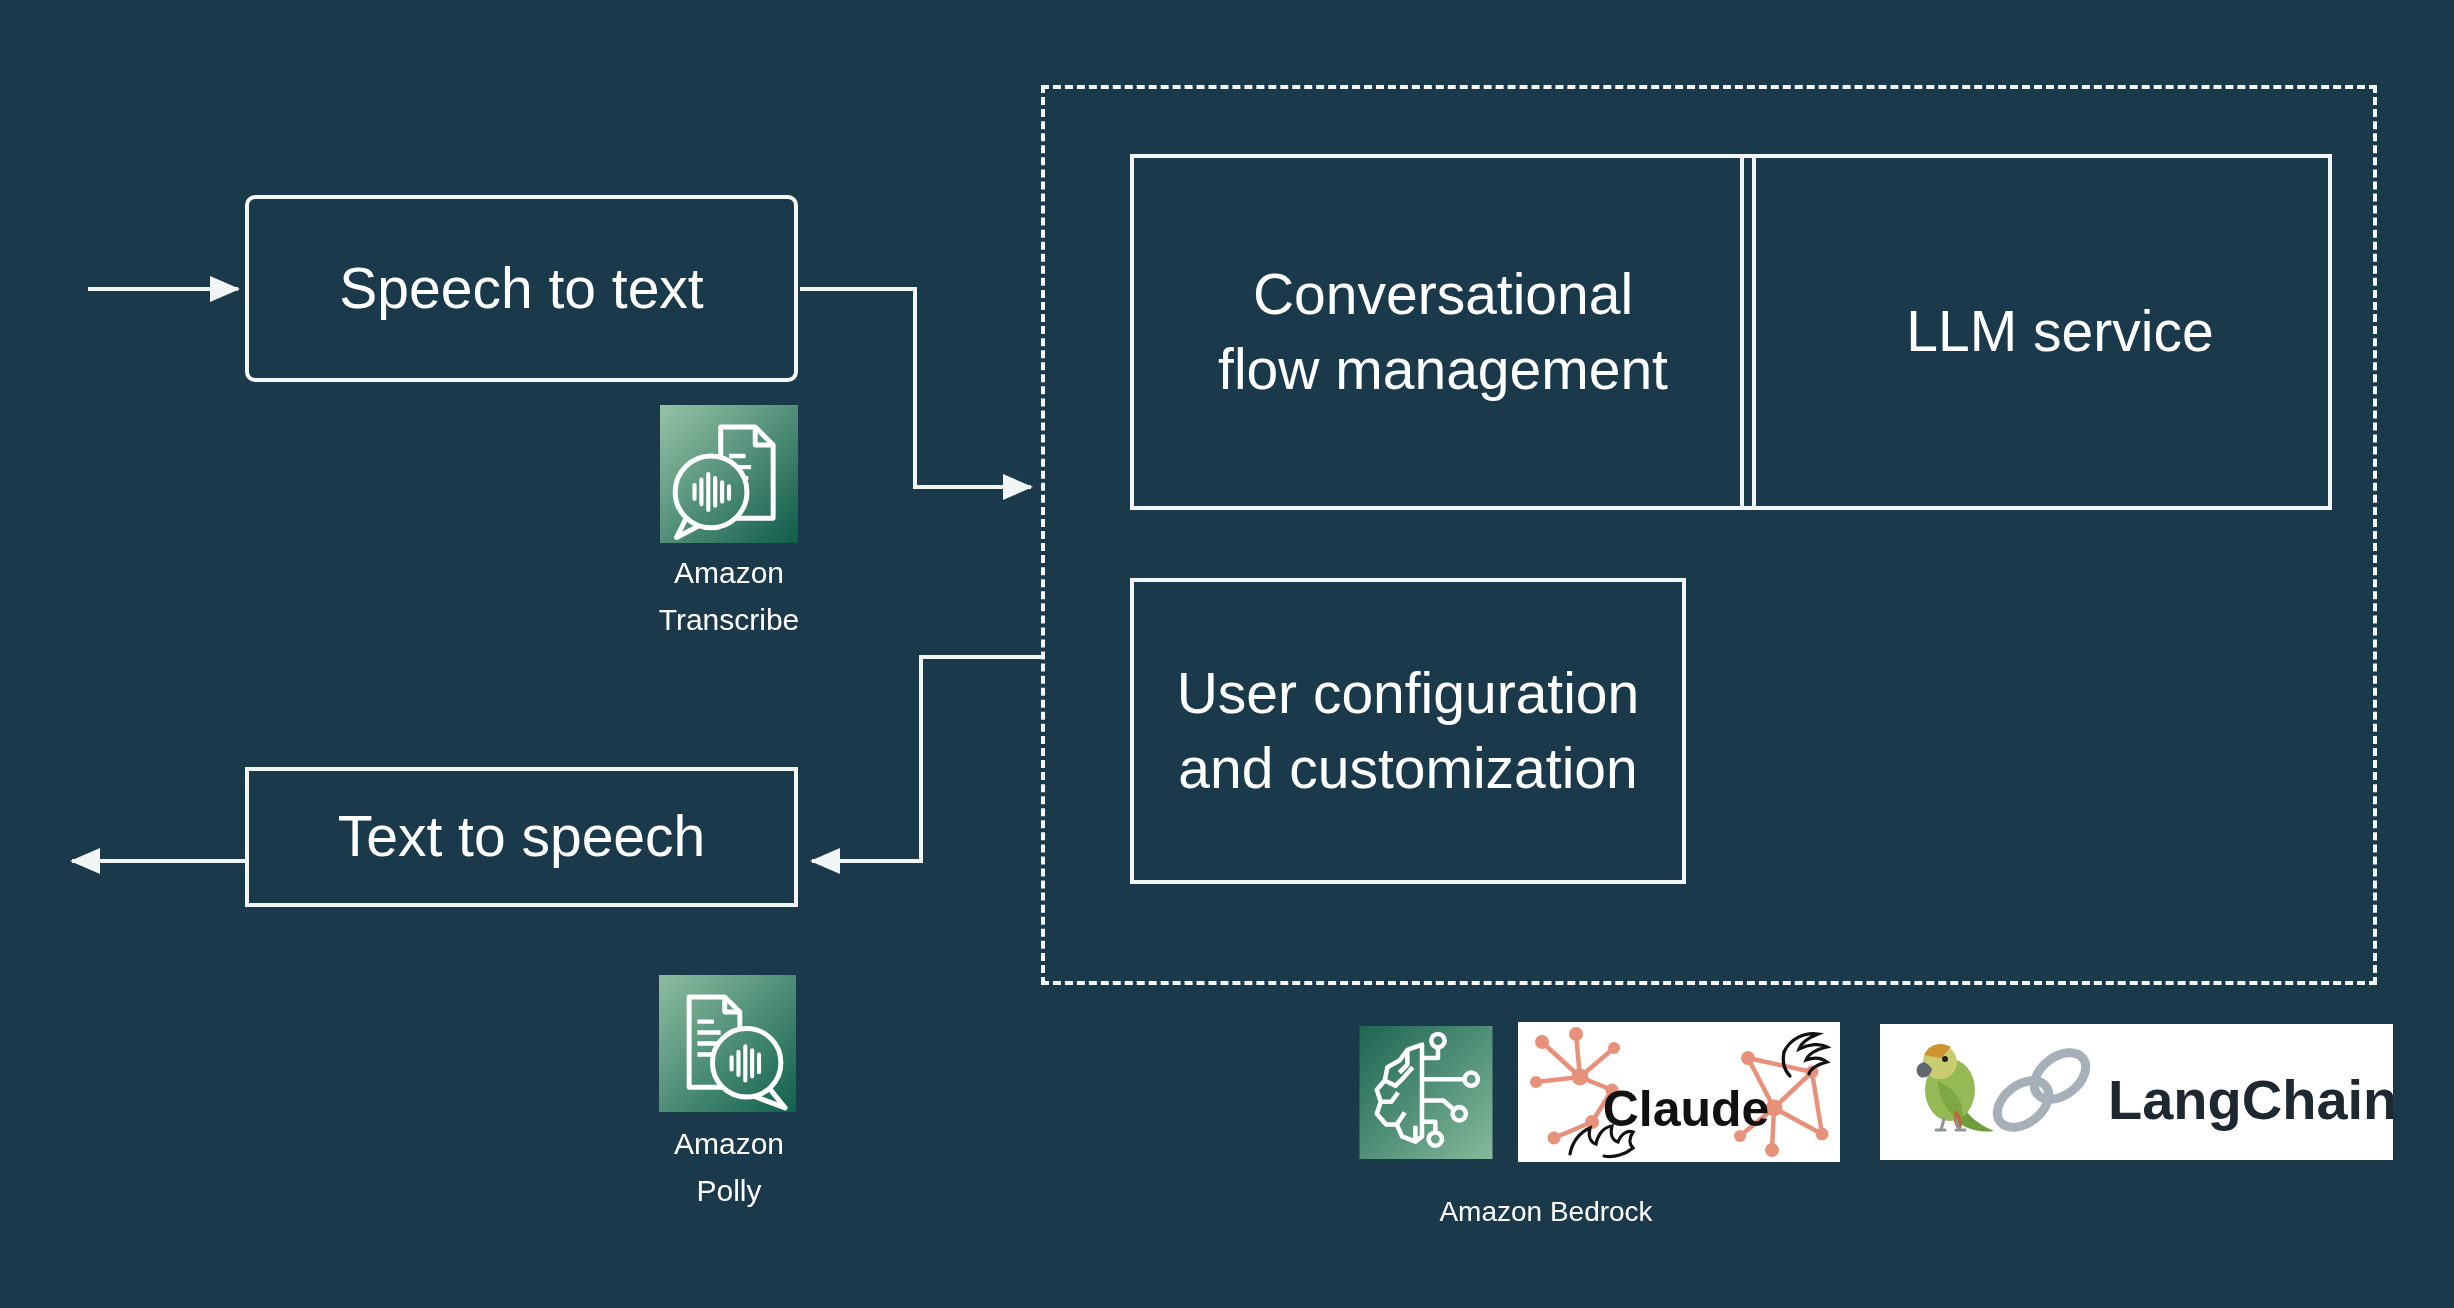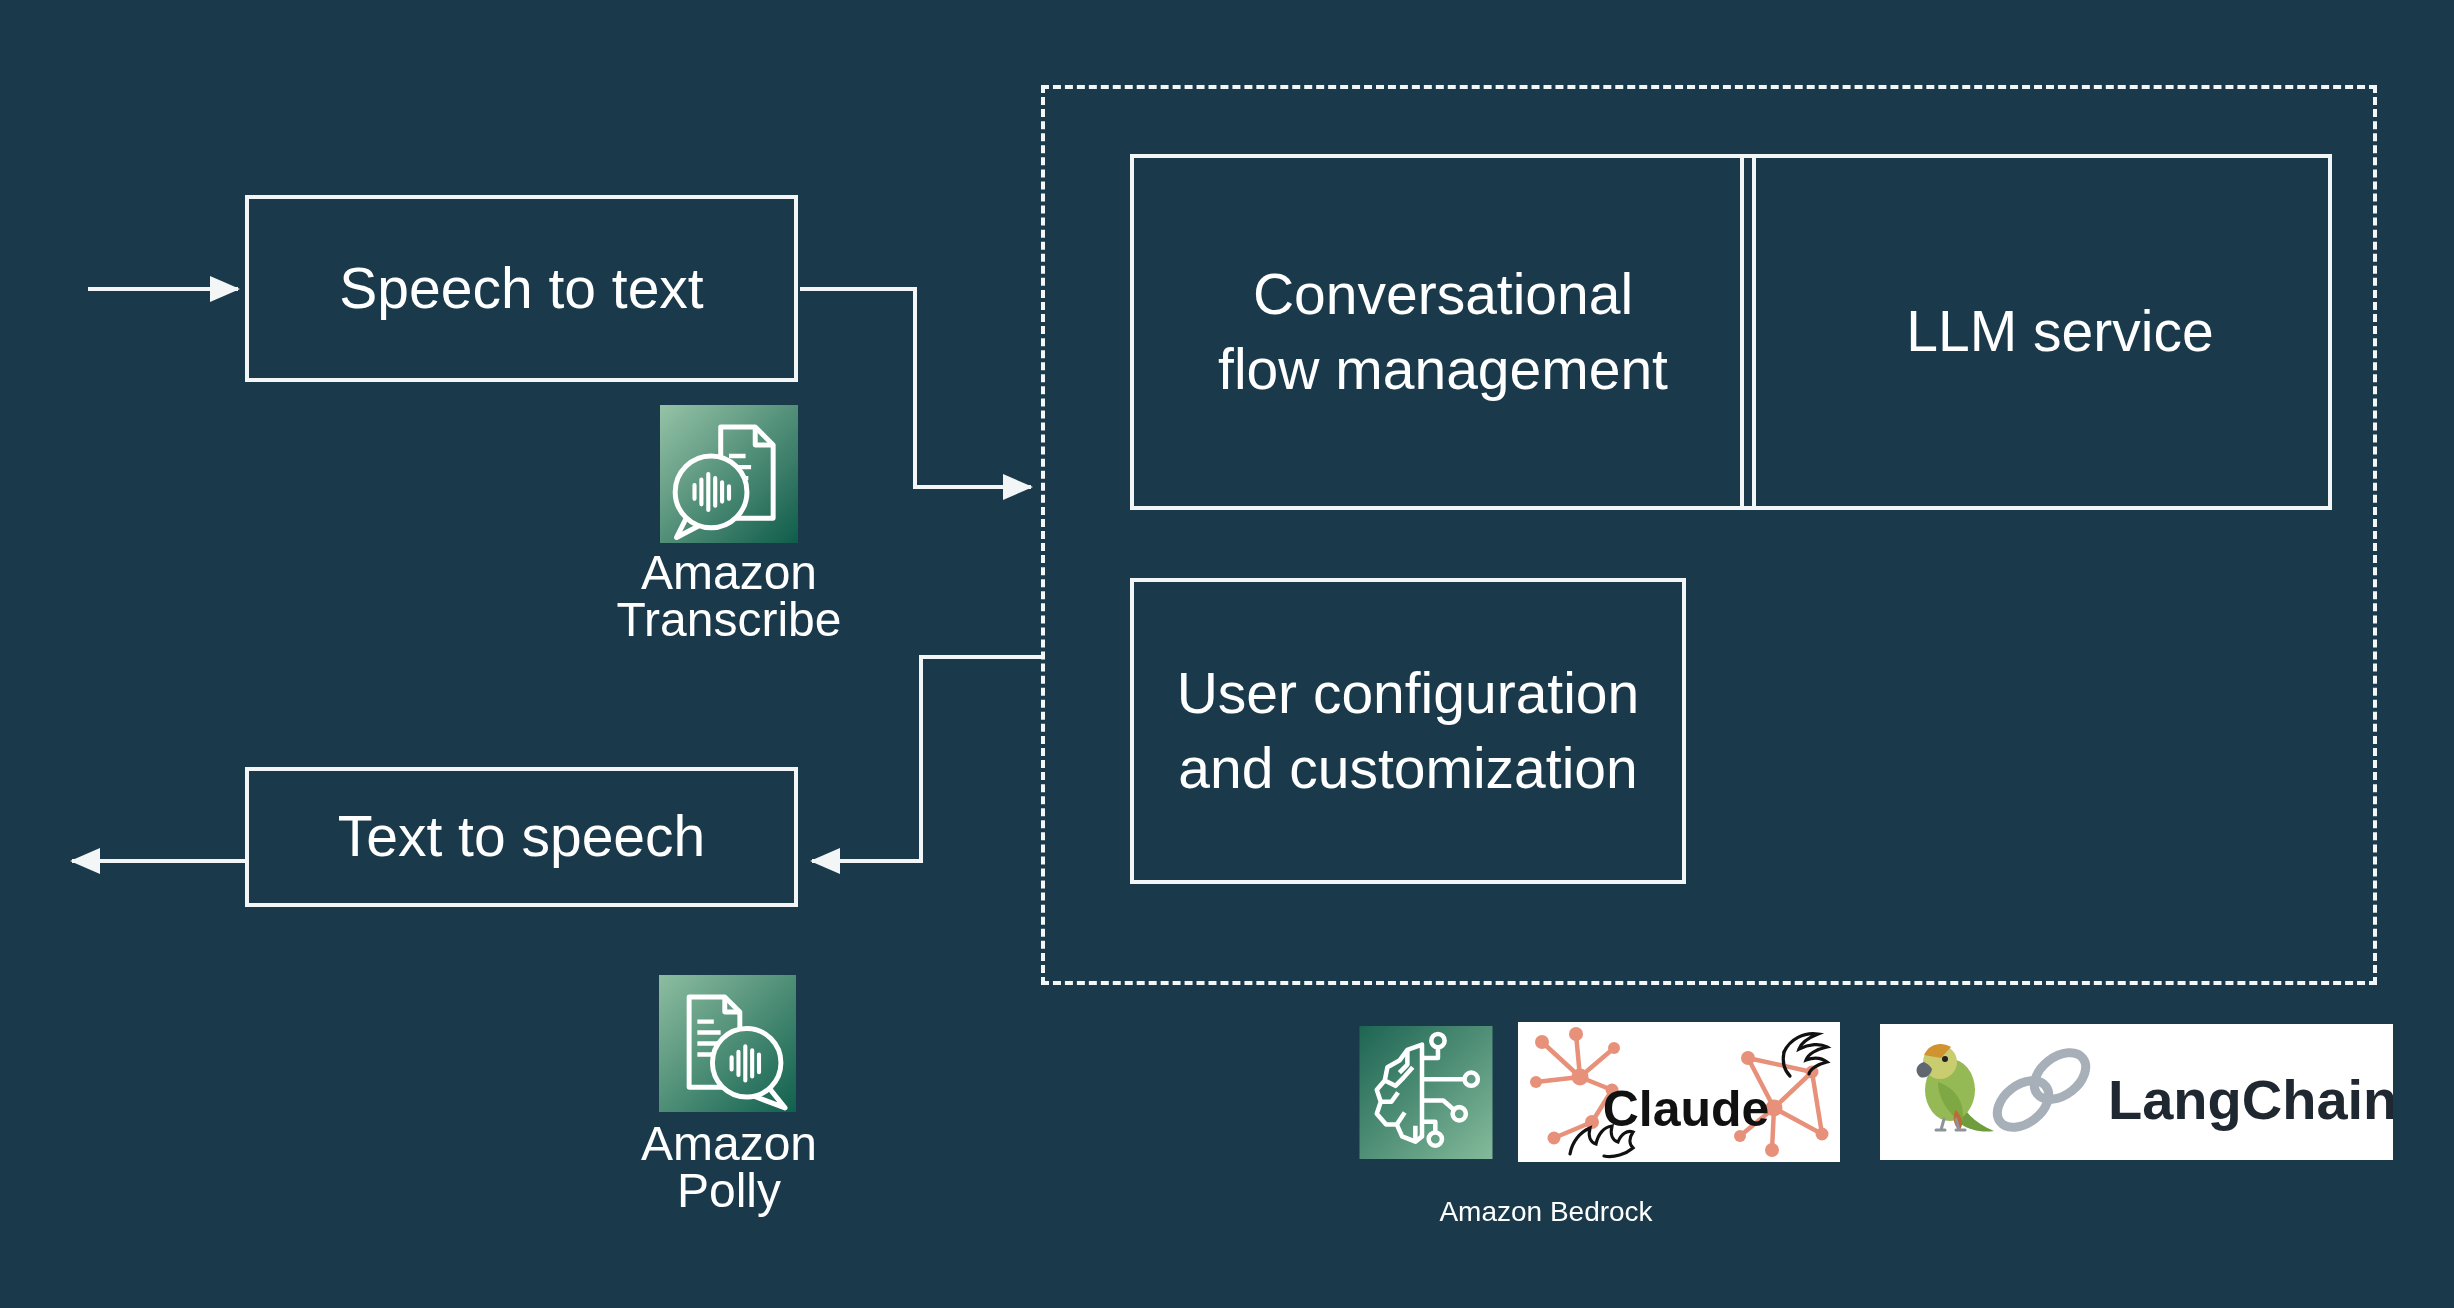--- a/index.html
+++ b/index.html
@@ -5,21 +5,21 @@
   html,body{margin:0;padding:0;background:#1a3a4b;}
   .stage{position:relative;width:2454px;height:1308px;background:#1a3a4b;
          font-family:"Liberation Sans",sans-serif;overflow:hidden;}
   .overlay{position:absolute;left:0;top:0;width:2454px;height:1308px;pointer-events:none;}
   .node{position:absolute;border:4px solid #f2f6f6;box-sizing:border-box;
         display:flex;flex-direction:column;align-items:center;justify-content:center;
         color:#ffffff;font-size:57px;line-height:1.32;text-align:center;}
   .frame{position:absolute;border:4px dashed #f2f6f6;box-sizing:border-box;}
   .icon{position:absolute;}
   .icon svg{display:block;}
-  .caption{position:absolute;color:#ffffff;font-size:48px;line-height:47px;text-align:center;}
+  .caption{position:absolute;color:#ffffff;font-size:30px;line-height:47px;text-align:center;}
   .caption.big{font-size:28px;}
   .logo{position:absolute;}
   .logo svg{display:block;}
 </style>
 </head>
 <body>
 
 <div class="stage">
 
   <div class="frame" style="left:1041px;top:85px;width:1336px;height:900px;"></div>
@@ -31,21 +31,21 @@
       </marker>
     </defs>
     <g stroke="#f2f6f6" stroke-width="4" fill="none">
       <path d="M88 289 L238 289" marker-end="url(#arw)"></path>
       <path d="M800 289 L915 289 L915 487 L1031 487" marker-end="url(#arw)"></path>
       <path d="M1041 657 L921 657 L921 861 L812 861" marker-end="url(#arw)"></path>
       <path d="M245 861 L72 861" marker-end="url(#arw)"></path>
     </g>
   </svg>
 
-  <div class="node" style="left:245px;top:195px;width:553px;height:187px;">
+  <div class="node" style="left:245px;top:195px;width:553px;height:187px;border-radius:10px;">
     <span>Speech to text</span>
   </div>
 
   <div class="node" style="left:245px;top:767px;width:553px;height:140px;">
     <span>Text to speech</span>
   </div>
 
   <div class="node" style="left:1130px;top:154px;width:626px;height:356px;">
     <span>Conversational</span>
     <span>flow management</span>

